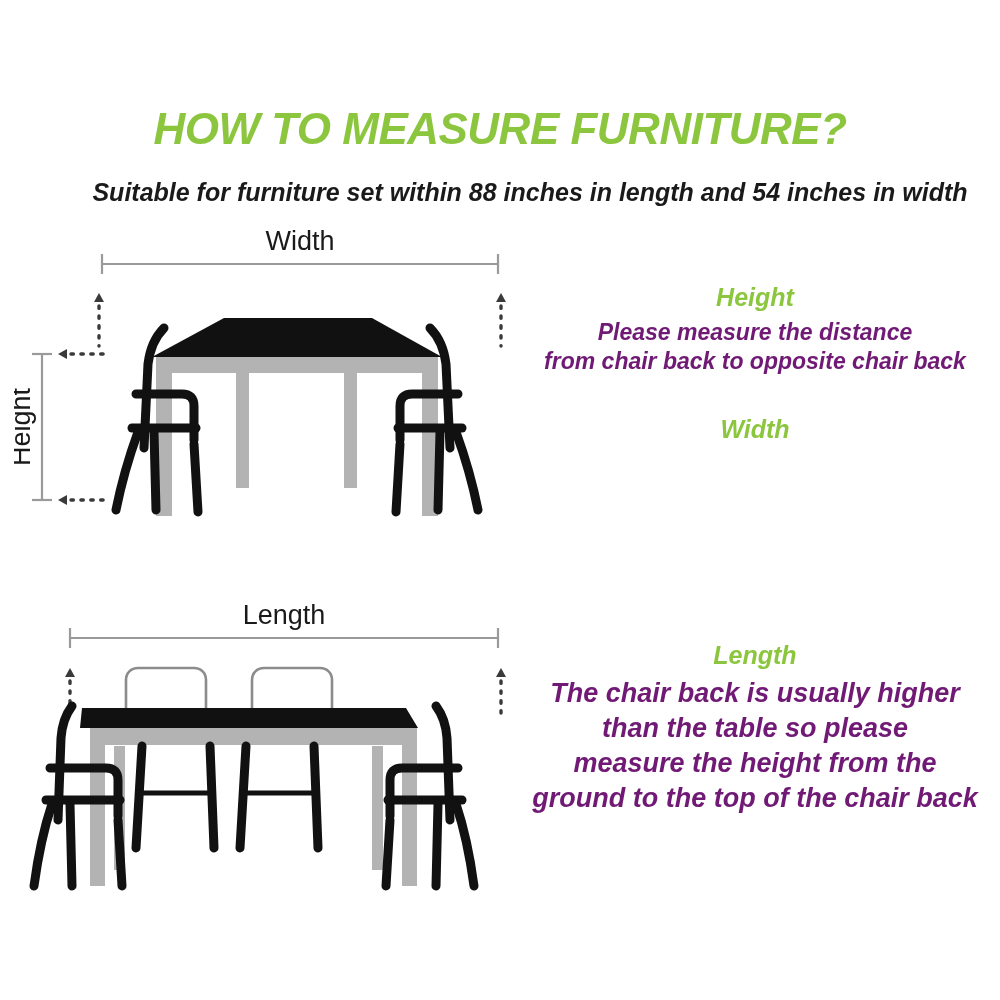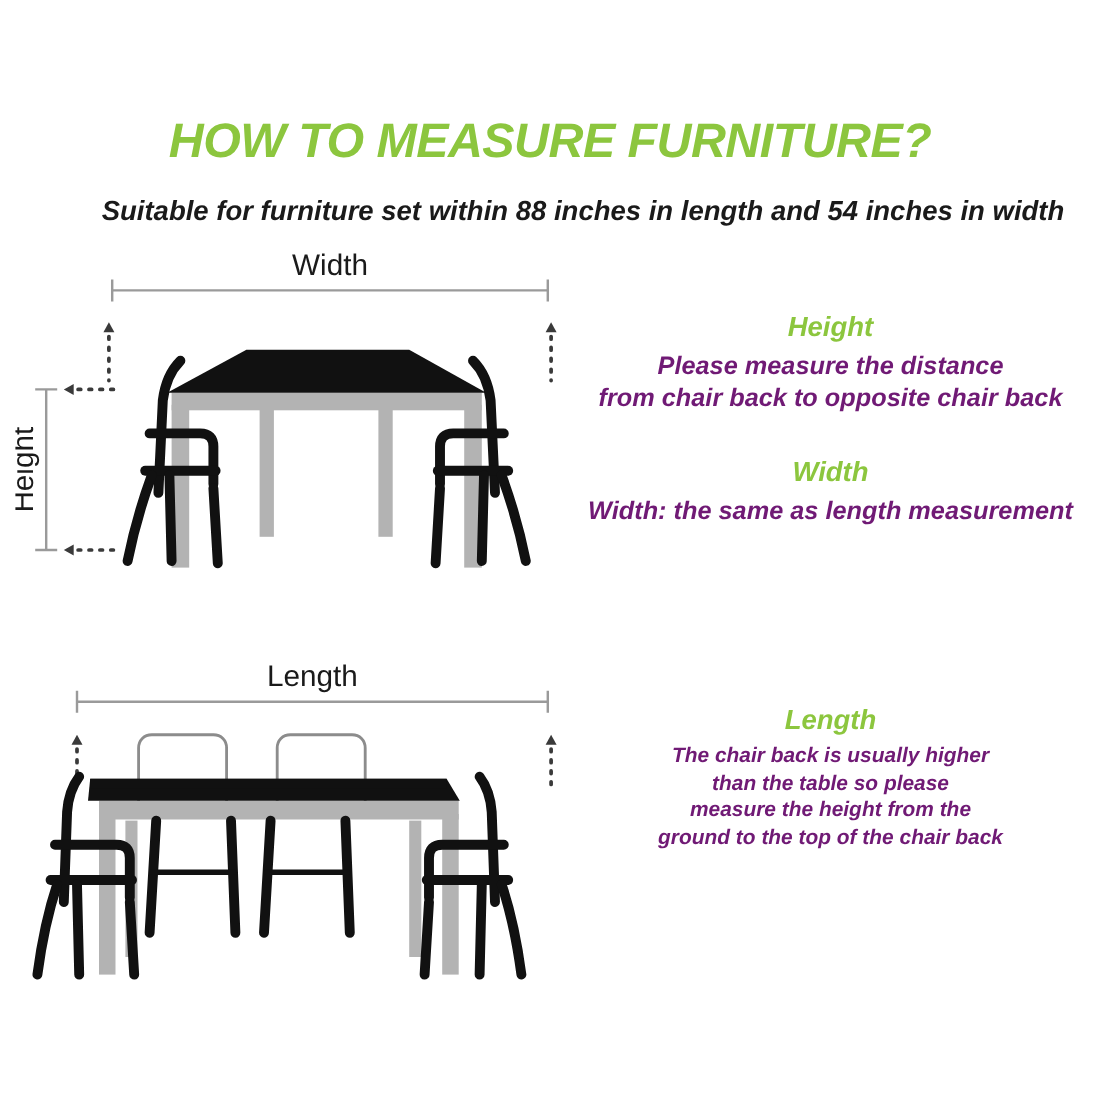--- a/index.html
+++ b/index.html
@@ -82,21 +82,21 @@
   .panel-body {
     color: #701a75;
     font-size: 23px;
     font-weight: bold;
     font-style: italic;
     line-height: 1.28;
     margin: 0;
     white-space: pre-line;
   }
   .panel-body.large {
-    font-size: 19px;
+    font-size: 27px;
     line-height: 1.30;
   }
 </style>
 </head>
 <body>
 
 <div class="page">
 
   <div class="title">HOW TO MEASURE FURNITURE?</div>
 
@@ -254,21 +254,20 @@
   </div>
 
   <div class="text-panel one">
     <div class="panel-head">Height</div>
     <div class="panel-body">Please measure the distance
 from chair back to opposite chair back</div>
   </div>
 
   <div class="text-panel two">
     <div class="panel-head">Width</div>
-    <div class="panel-body">Width: the same as length measurement</div>
   </div>
 
   <div class="text-panel three">
     <div class="panel-head">Length</div>
     <div class="panel-body large">The chair back is usually higher
 than the table so please
 measure the height from the
 ground to the top of the chair back</div>
   </div>
 

